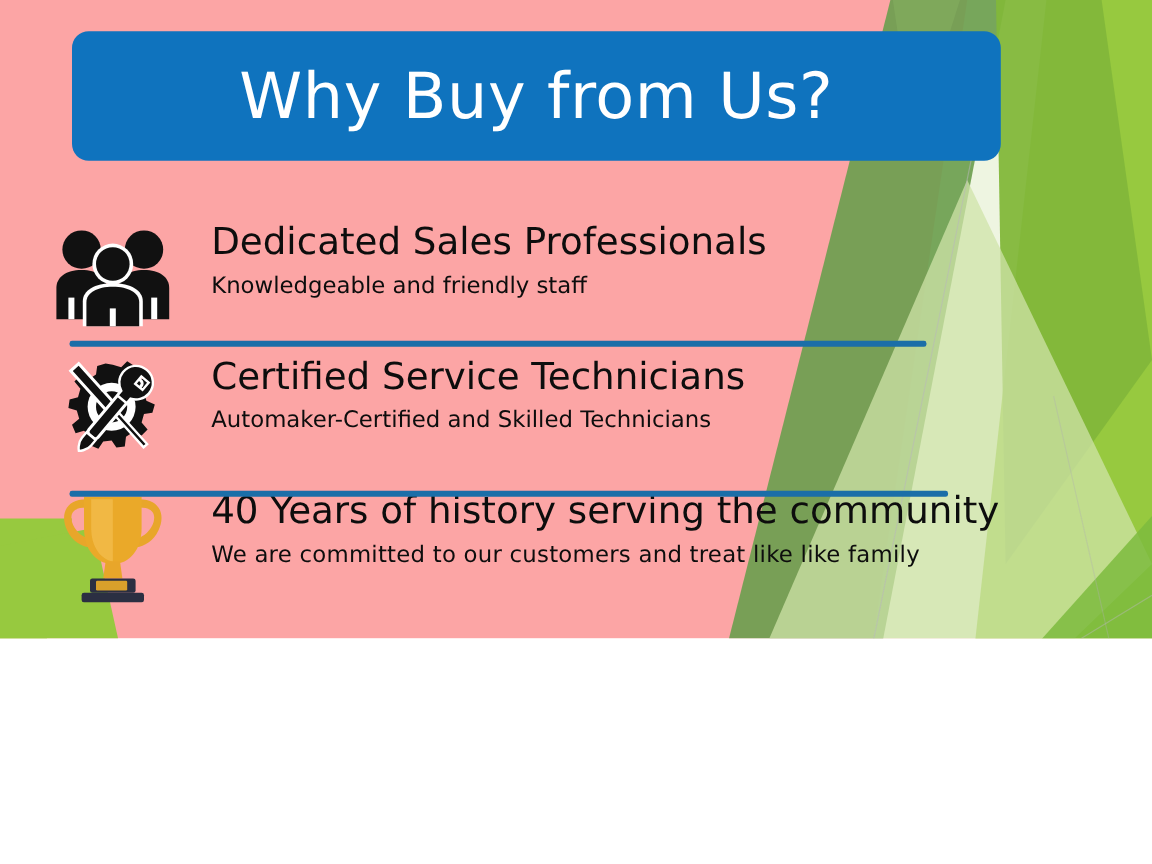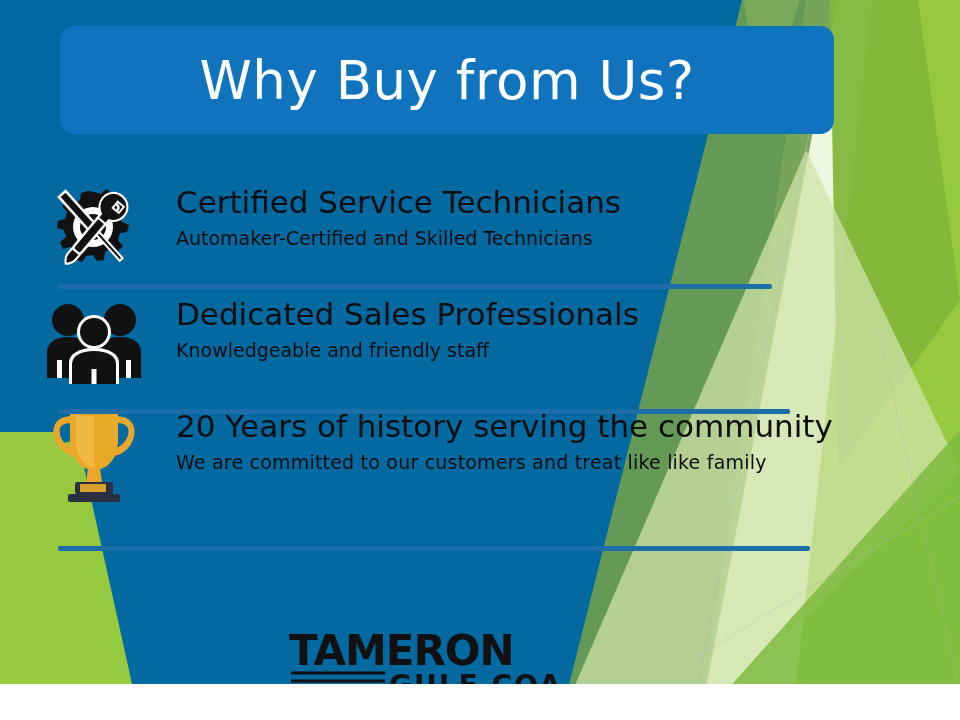--- a/index.html
+++ b/index.html
@@ -3,23 +3,23 @@
 <meta charset="utf-8">
 <style>
   html, body {
     margin: 0;
     padding: 0;
     background: #ffffff;
   }
   #slide {
     position: relative;
     width: 960px;
-    height: 684px;
+    height: 532px;
     overflow: hidden;
-    background: #0369a1;
+    background: #fca5a5;
     font-family: "DejaVu Sans", "Liberation Sans", sans-serif;
   }
 
   
   .deco-layer {
     position: absolute;
     inset: 0;
     pointer-events: none;
   }
   .deco-svg { display: block; width: 960px; height: 720px; }
@@ -156,20 +156,46 @@
   </div>
 
   <div class="title-banner">
     <span class="title-text">Why Buy from Us?</span>
   </div>
 
   <div class="features">
 
     <div class="feature-row">
       <div class="feature-icon">
+        <svg width="98" height="84" viewBox="0 0 98 84" xmlns="http://www.w3.org/2000/svg">
+
+          <circle cx="23" cy="20" r="16" fill="#111111"></circle>
+          <path d="M2 78 L2 52 C2 43 10 37 23 37 C36 37 44 43 44 52 L44 78 Z" fill="#111111"></path>
+
+          <circle cx="75" cy="20" r="16" fill="#111111"></circle>
+          <path d="M54 78 L54 52 C54 43 62 37 75 37 C88 37 96 43 96 52 L96 78 Z" fill="#111111"></path>
+
+          <rect x="12" y="60" width="5" height="18" fill="#ffffff"></rect>
+          <rect x="81" y="60" width="5" height="18" fill="#ffffff"></rect>
+
+          <circle cx="49" cy="32" r="17" fill="#ffffff"></circle>
+          <circle cx="49" cy="32" r="14" fill="#111111"></circle>
+          <path d="M24 84 L24 63 C24 54 34 48 49 48 C64 48 74 54 74 63 L74 84 Z" fill="#ffffff"></path>
+          <path d="M27 84 L27 64 C27 56 36 51 49 51 C62 51 71 56 71 64 L71 84 Z" fill="#111111"></path>
+          <rect x="46.5" y="69" width="5" height="15" fill="#ffffff"></rect>
+        </svg>
+      </div>
+      <div class="feature-text">
+        <div class="feature-title">Dedicated Sales Professionals</div>
+        <div class="feature-sub">Knowledgeable and friendly staff</div>
+      </div>
+    </div>
+
+    <div class="feature-row">
+      <div class="feature-icon">
         <svg width="96" height="92" viewBox="0 0 96 92" xmlns="http://www.w3.org/2000/svg">
 
           <g fill="#111111">
             <path d="M48 8 L55 10 L60 5 L66 9 L64 16 L70 20 L78 19 L80 26 L74 31 L76 38 L83 41 L81 48 L74 49 L72 56 L77 62 L72 67 L65 64 L59 68 L58 76 L51 77 L47 71 L40 72 L36 78 L29 75 L30 68 L24 63 L17 65 L14 58 L20 53 L18 46 L11 44 L12 37 L19 35 L21 28 L16 22 L21 17 L28 20 L34 16 L35 9 L42 7 Z"></path>
           </g>
           <circle cx="47" cy="43" r="20" fill="#ffffff"></circle>
           <circle cx="47" cy="43" r="13" fill="#111111"></circle>
           <circle cx="47" cy="43" r="6" fill="#ffffff"></circle>
 
           <g transform="rotate(-42 48 46)">
@@ -185,63 +211,37 @@
         </svg>
       </div>
       <div class="feature-text">
         <div class="feature-title">Certified Service Technicians</div>
         <div class="feature-sub">Automaker-Certified and Skilled Technicians</div>
       </div>
     </div>
 
     <div class="feature-row">
       <div class="feature-icon">
-        <svg width="98" height="84" viewBox="0 0 98 84" xmlns="http://www.w3.org/2000/svg">
-
-          <circle cx="23" cy="20" r="16" fill="#111111"></circle>
-          <path d="M2 78 L2 52 C2 43 10 37 23 37 C36 37 44 43 44 52 L44 78 Z" fill="#111111"></path>
-
-          <circle cx="75" cy="20" r="16" fill="#111111"></circle>
-          <path d="M54 78 L54 52 C54 43 62 37 75 37 C88 37 96 43 96 52 L96 78 Z" fill="#111111"></path>
-
-          <rect x="12" y="60" width="5" height="18" fill="#ffffff"></rect>
-          <rect x="81" y="60" width="5" height="18" fill="#ffffff"></rect>
-
-          <circle cx="49" cy="32" r="17" fill="#ffffff"></circle>
-          <circle cx="49" cy="32" r="14" fill="#111111"></circle>
-          <path d="M24 84 L24 63 C24 54 34 48 49 48 C64 48 74 54 74 63 L74 84 Z" fill="#ffffff"></path>
-          <path d="M27 84 L27 64 C27 56 36 51 49 51 C62 51 71 56 71 64 L71 84 Z" fill="#111111"></path>
-          <rect x="46.5" y="69" width="5" height="15" fill="#ffffff"></rect>
-        </svg>
-      </div>
-      <div class="feature-text">
-        <div class="feature-title">Dedicated Sales Professionals</div>
-        <div class="feature-sub">Knowledgeable and friendly staff</div>
-      </div>
-    </div>
-
-    <div class="feature-row">
-      <div class="feature-icon">
         <svg width="92" height="96" viewBox="0 0 92 96" xmlns="http://www.w3.org/2000/svg">
 
           <path d="M24 10 C6 10 2 24 8 36 C12 45 20 49 26 50 L26 43 C20 41 14 36 12 29 C10 21 14 17 24 17 Z" fill="#e8a62a"></path>
           <path d="M68 10 C86 10 90 24 84 36 C80 45 72 49 66 50 L66 43 C72 41 78 36 80 29 C82 21 78 17 68 17 Z" fill="#e8a62a"></path>
 
           <path d="M22 8 L70 8 L70 34 C70 52 60 64 46 64 C32 64 22 52 22 34 Z" fill="#eaa929"></path>
           <path d="M28 10 L46 10 L46 62 C36 60 28 50 28 34 Z" fill="#f3bd4e" opacity="0.75"></path>
 
           <path d="M40 62 L52 62 L54 76 L38 76 Z" fill="#e8a62a"></path>
 
           <rect x="27" y="76" width="38" height="12" rx="2" fill="#2b2f42"></rect>
           <rect x="32" y="78" width="26" height="8" rx="1" fill="#d9a02b"></rect>
           <rect x="20" y="88" width="52" height="8" rx="2" fill="#2b2f42"></rect>
         </svg>
       </div>
       <div class="feature-text">
-        <div class="feature-title">20 Years of history serving the community</div>
+        <div class="feature-title">40 Years of history serving the community</div>
         <div class="feature-sub tight">We are committed  to our customers  and treat  like  like family</div>
       </div>
     </div>
   </div>
 
   <div class="divider d1"></div>
   <div class="divider d2"></div>
   <div class="divider d3"></div>
 
   <div class="logo">

